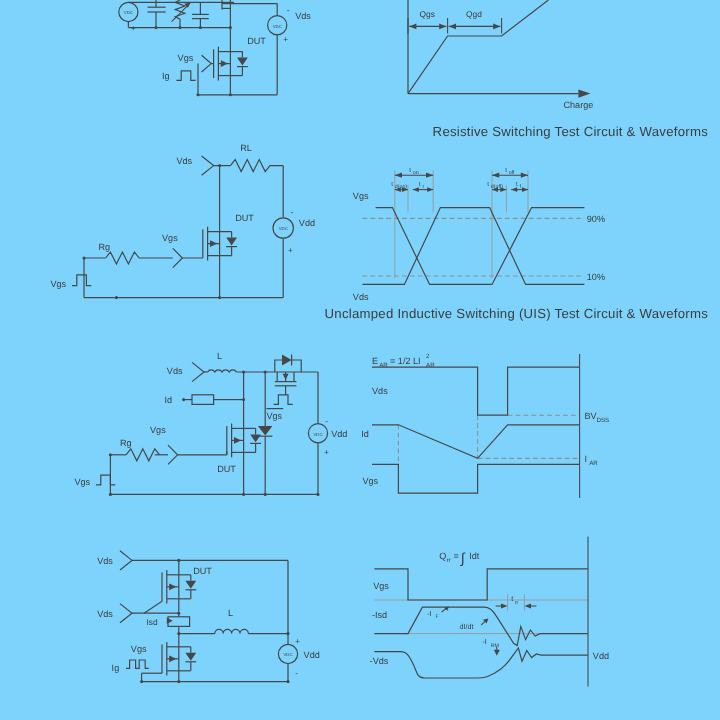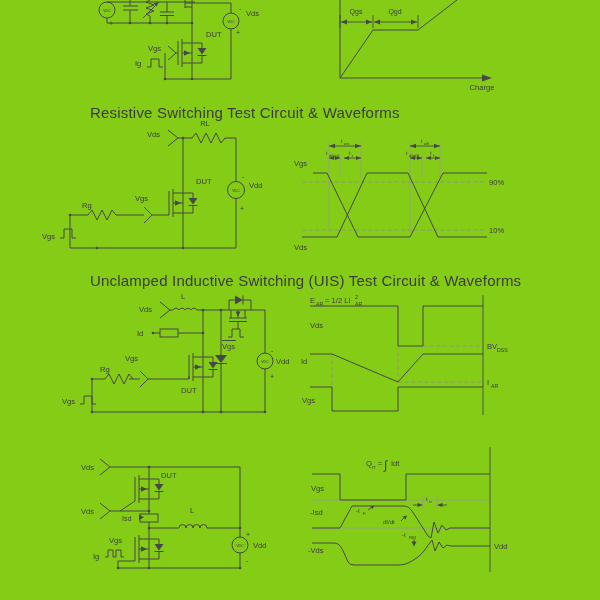--- a/index.html
+++ b/index.html
@@ -1,19 +1,19 @@
 <!DOCTYPE html>
 <html><head>
 <meta charset="utf-8">
 <style>
   html,body{margin:0;padding:0;background:#fff}
-  .page{position:relative;width:600px;height:600px;background:#84cc16;overflow:hidden;
+  .page{position:relative;width:600px;height:600px;background:#7dd3fc;overflow:hidden;
         font-family:"Liberation Sans",sans-serif}
   .fig{position:absolute}
-  .title{position:absolute;left:90px;width:500px;text-align:left;font-size:15px;
+  .title{position:absolute;left:90px;width:500px;text-align:right;font-size:11px;
          color:#3c3c3c;letter-spacing:.2px}
   svg text{fill:#3c3c3c;font-family:"Liberation Sans",sans-serif}
   .w{stroke:#474747;stroke-width:1;fill:none}
   .w2{stroke:#474747;stroke-width:.9;fill:none}
   .gy{stroke:#9a9a9a;stroke-width:.8;fill:none}
   .dsh{stroke:#8f8f8f;stroke-width:.9;fill:none;stroke-dasharray:4 2.6}
   .fl{fill:#474747;stroke:none}
   .t8{font-size:7.6px}.t7{font-size:7px}.t6{font-size:6px}
   .t5{font-size:5.2px}.t4{font-size:4.4px}.t3{font-size:3.6px}
   .tc{text-anchor:middle}
@@ -199,21 +199,21 @@
   <text class="t5" x="116" y="25">t</text>
   <text class="t4" x="119" y="27">d(off)</text>
   <text class="t5" x="140" y="25">t</text>
   <text class="t4" x="143" y="27">f</text>
   <text class="t8" x="4" y="36">Vgs</text>
   <text class="t8" x="4" y="120">Vds</text>
   <text class="t8" x="199" y="55">90%</text>
   <text class="t8" x="199" y="103">10%</text>
 </svg>
 
-<div class="title" style="top:272px">Unclamped Inductive Switching (UIS) Test Circuit &amp; Waveforms</div>
+<div class="title" style="top:256px">Unclamped Inductive Switching (UIS) Test Circuit &amp; Waveforms</div>
 
 <svg class="fig" style="left:25px;top:285px" width="270" height="135" viewBox="0 0 270 135">
   <g>
     <path class="w" d="M135,17 L145,25 L135,33"></path>
     <line class="w" x1="145" y1="25" x2="148" y2="25"></line>
     <path class="w" d="M148,25 a3.4,3.4 0 0 1 6,0 a3.4,3.4 0 0 1 6,0 a3.4,3.4 0 0 1 6,0 a3.4,3.4 0 0 1 6,0"></path>
     <line class="w" x1="172" y1="25" x2="240" y2="25"></line>
     <circle class="fl" cx="178" cy="25" r="1.3"></circle>
         <circle class="fl" cx="196" cy="25" r="1.3"></circle>
     <line class="w" x1="178" y1="25" x2="178" y2="72"></line>

